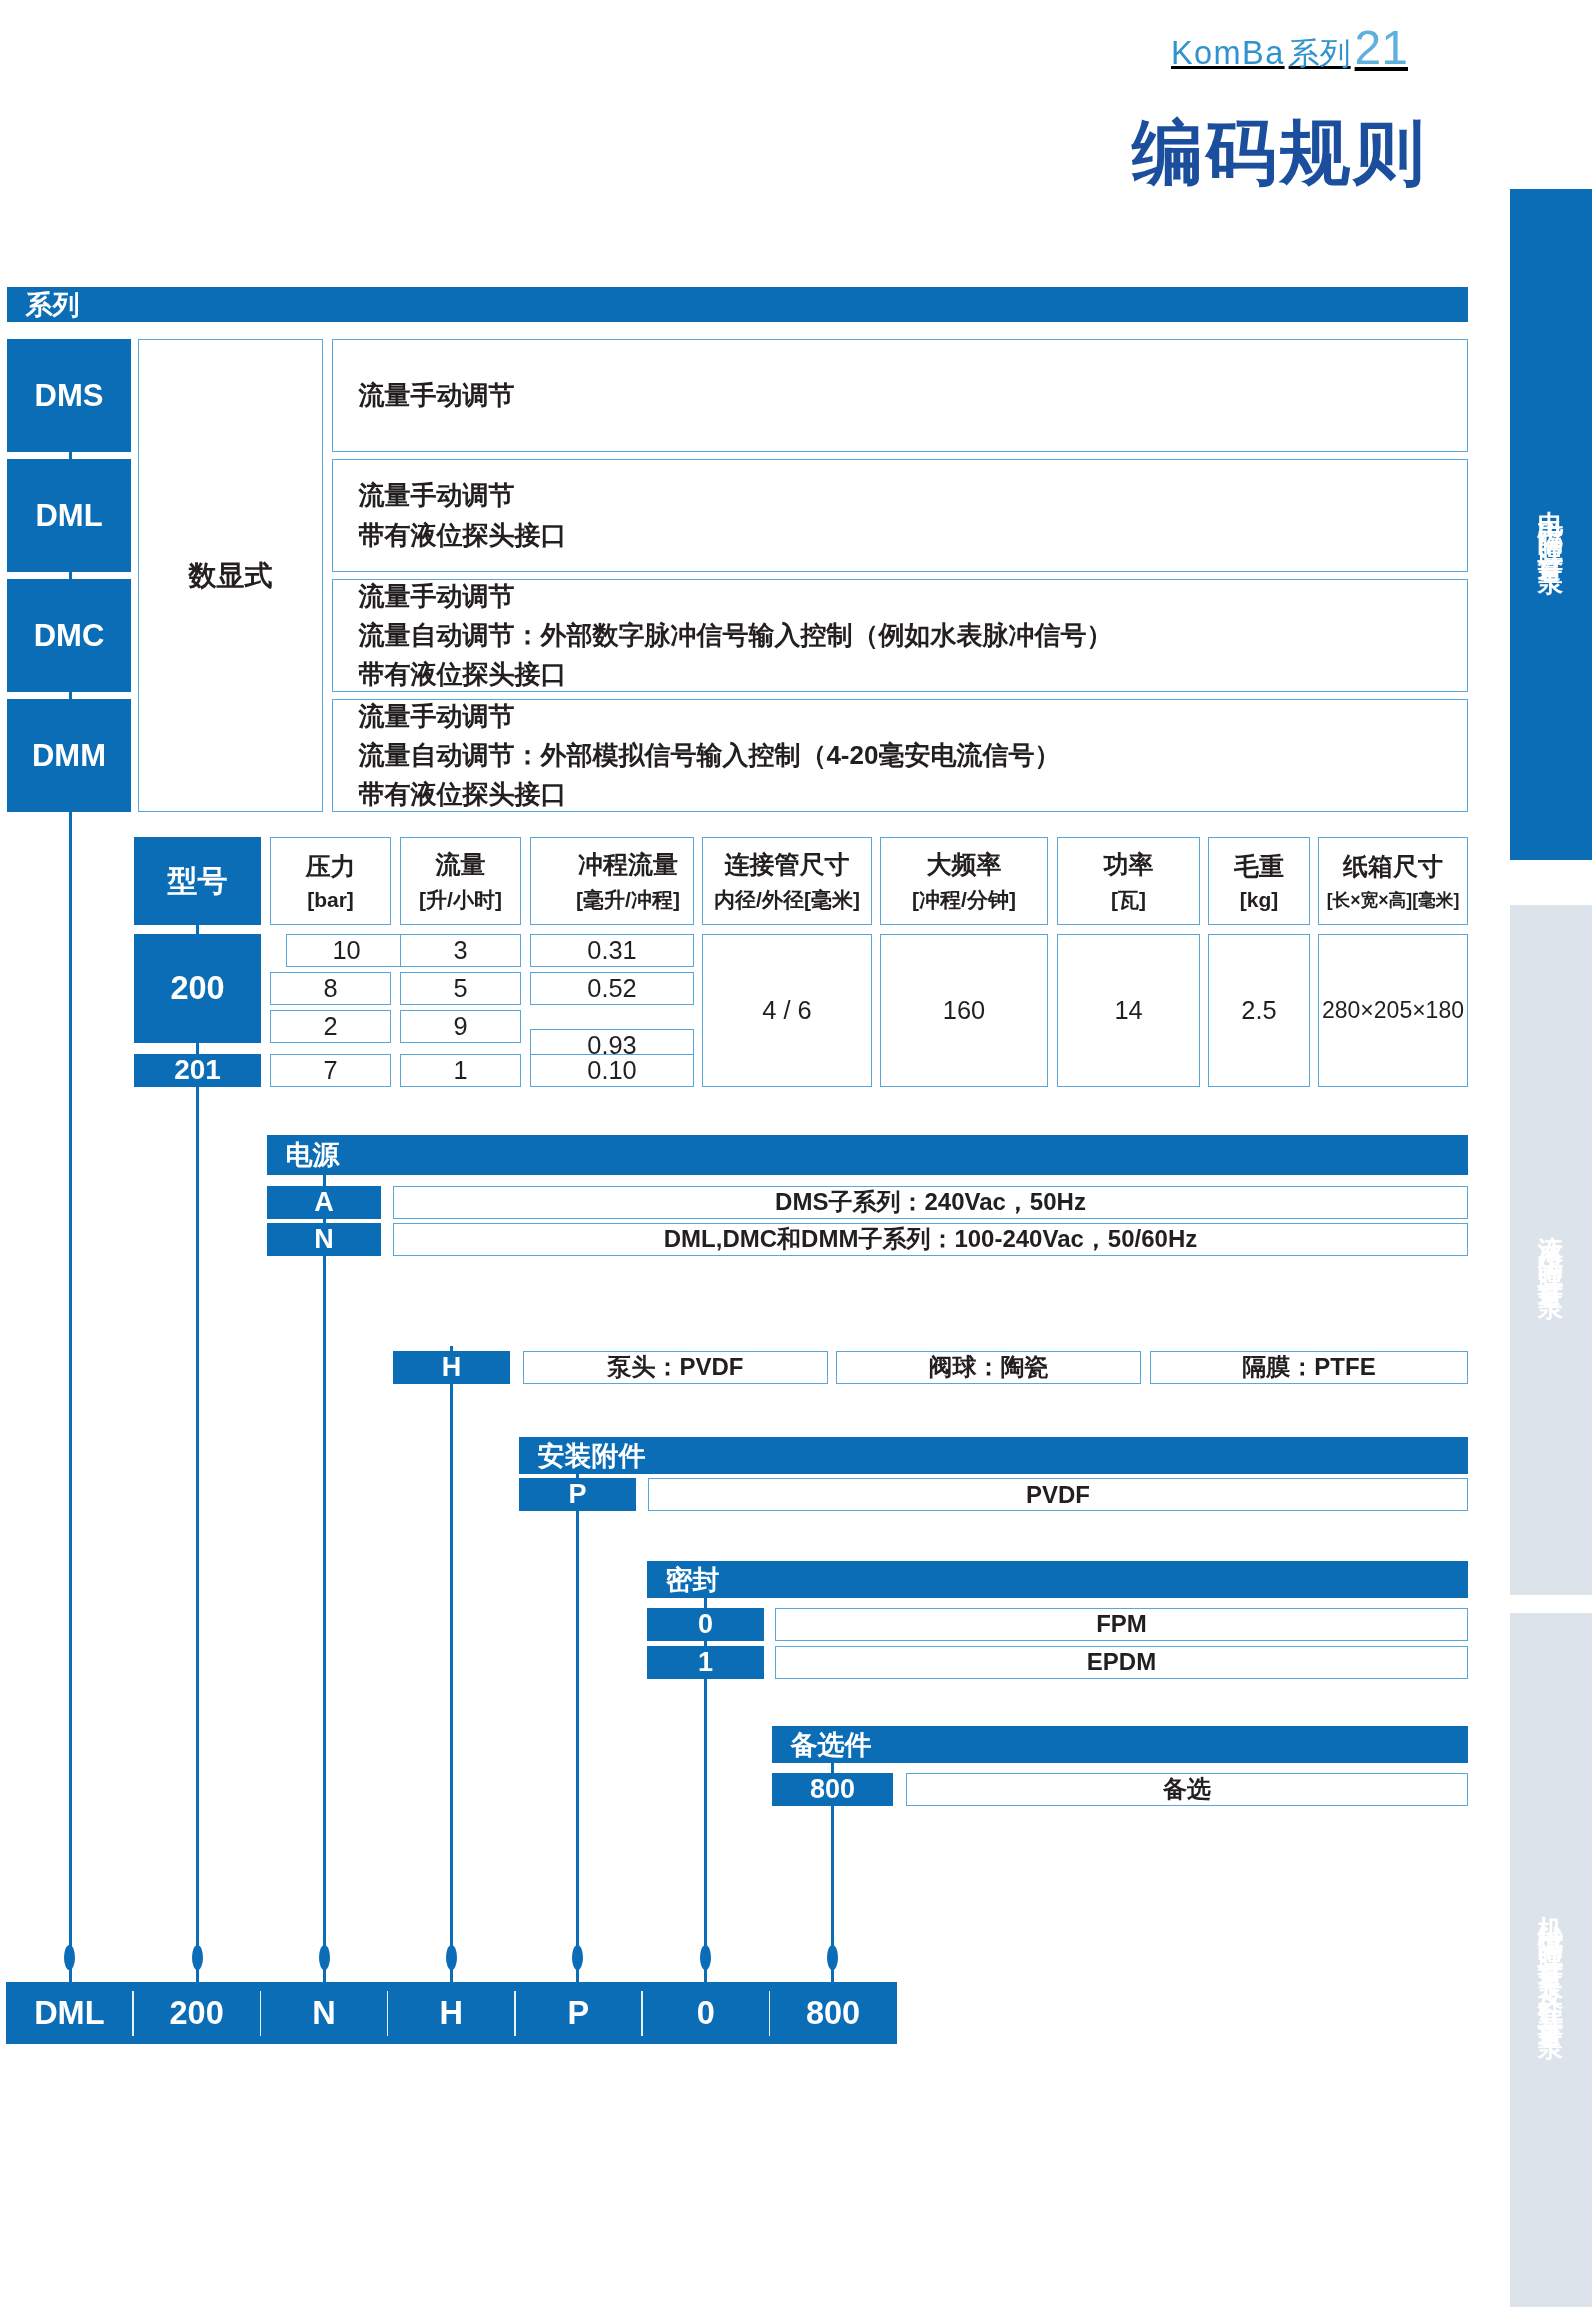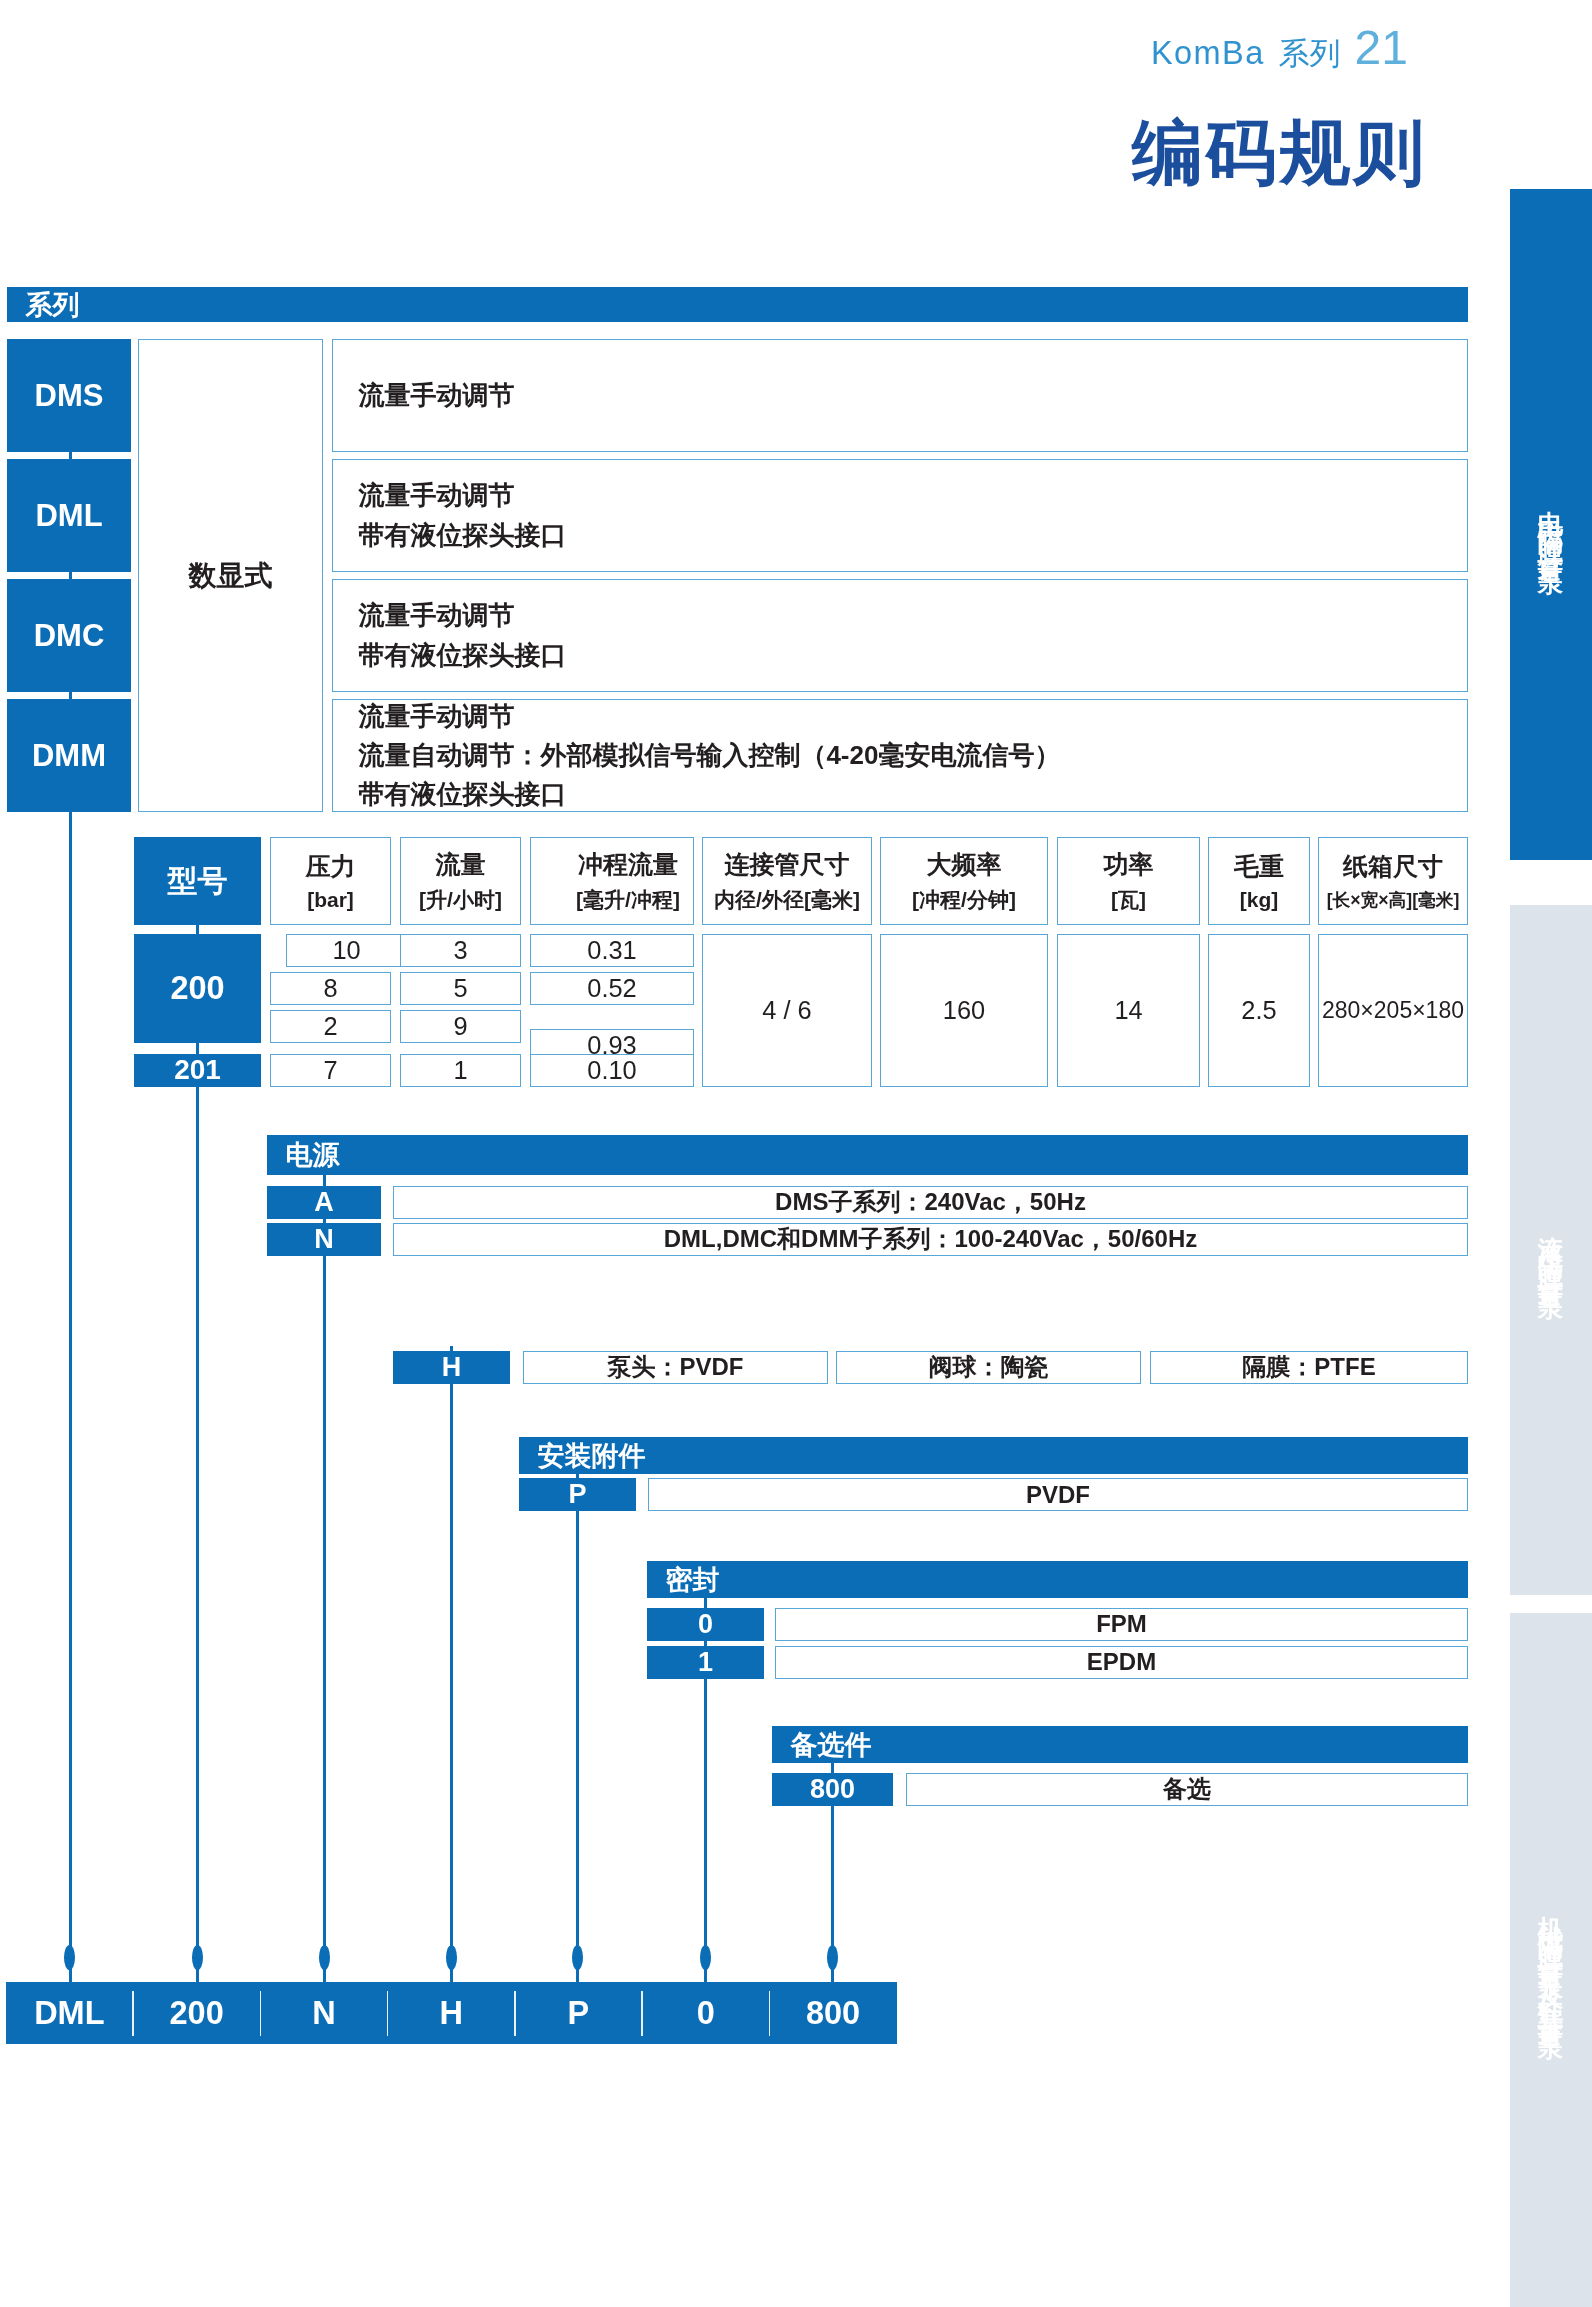--- a/index.html
+++ b/index.html
@@ -26,21 +26,21 @@
   .desc{display:flex;flex-direction:column;justify-content:center;padding-left:25.4px;gap:4.2px;z-index:2;}
   .dline{font-size:26px;font-weight:700;color:var(--ink);line-height:35px;}
   .optdesc{font-size:24px;font-weight:700;}
   .vline{position:absolute;width:2.8px;background:var(--blue);z-index:0;}
   .dot{position:absolute;width:11.3px;height:25.4px;border-radius:50%;background:var(--blue);z-index:3;}
   .codebar{background:var(--blue);display:flex;z-index:2;}
   .codecell{flex:1;position:relative;display:flex;align-items:center;justify-content:center;color:#fff;font-weight:700;font-size:32.5px;}
   .codecell + .codecell::before{content:"";position:absolute;left:-0.7px;top:8.5px;width:1.4px;height:45px;background:rgba(255,255,255,.9);}
   .vtab{display:flex;align-items:center;justify-content:center;z-index:1;}
   .vtab span{writing-mode:vertical-rl;text-orientation:upright;letter-spacing:10px;color:#fff;font-weight:700;font-size:25.4px;}
-  .brandrow{display:flex;align-items:baseline;gap:14px;}
+  .brandrow{display:flex;align-items:baseline;gap:4px;text-decoration:underline;}
   .brand{font-size:32.5px;color:var(--lblue);font-weight:400;letter-spacing:1.4px;}
   .brandword{font-size:31px;color:var(--lblue);font-weight:400;}
   .pgnum{font-size:48px;color:var(--pgblue);font-weight:400;}
   .bigtitle{font-size:71px;font-weight:900;color:var(--navy);letter-spacing:2.8px;}
 </style>
 </head>
 <body>
 
 <div class="page">
 
@@ -71,20 +71,21 @@
 
   <div class="abs obox desc" style="left:332px;top:339px;width:1136px;height:113px;">
     <div class="dline">流量手动调节</div>
   </div>
   <div class="abs obox desc" style="left:332px;top:459px;width:1136px;height:113px;">
     <div class="dline">流量手动调节</div>
     <div class="dline">带有液位探头接口</div>
   </div>
   <div class="abs obox desc" style="left:332px;top:579px;width:1136px;height:113px;">
     <div class="dline">流量手动调节</div>
+    <div class="dline">流量自动调节：外部数字脉冲信号输入控制（例如水表脉冲信号）</div>
     <div class="dline">带有液位探头接口</div>
   </div>
   <div class="abs obox desc" style="left:332px;top:699px;width:1136px;height:113px;">
     <div class="dline">流量手动调节</div>
     <div class="dline">流量自动调节：外部模拟信号输入控制（4-20毫安电流信号）</div>
     <div class="dline">带有液位探头接口</div>
   </div>
 
   <div class="abs bbox" style="left:134px;top:837px;width:127px;height:88px;font-size:30px;">型号</div>
   <div class="abs obox thead" style="left:270px;top:837px;width:121px;height:88px;">

